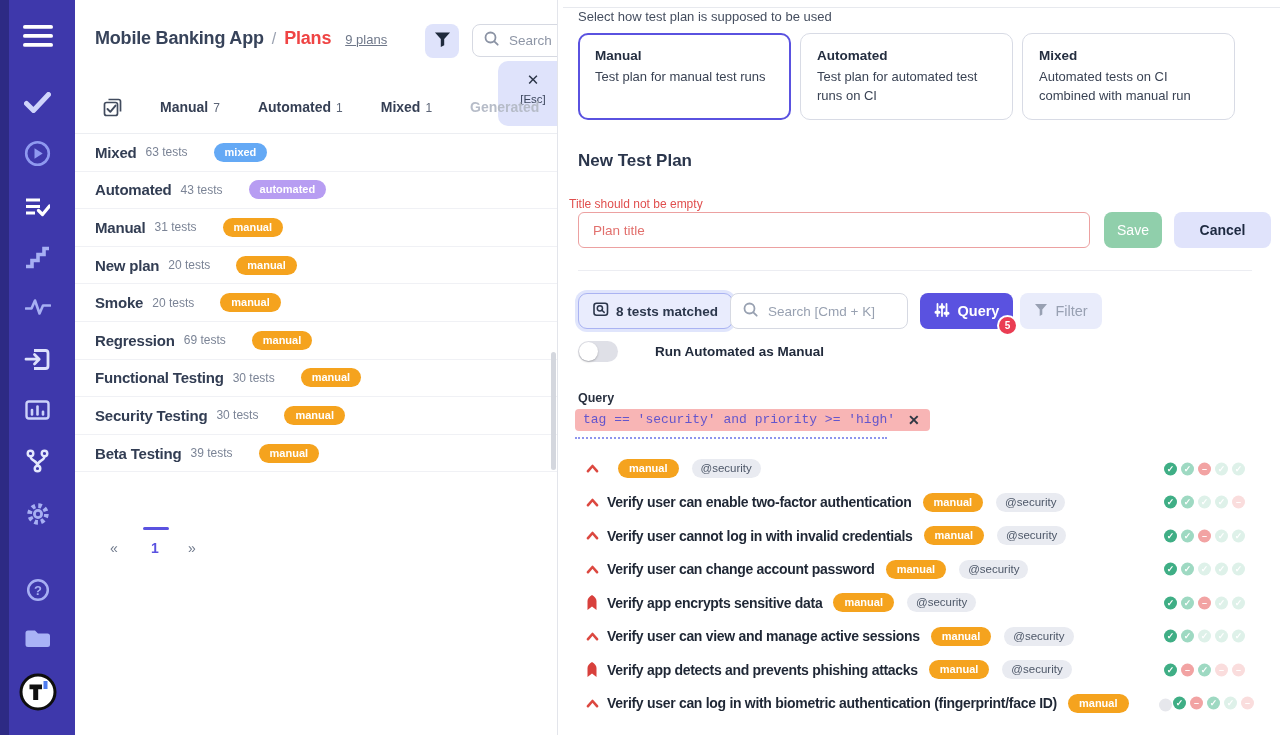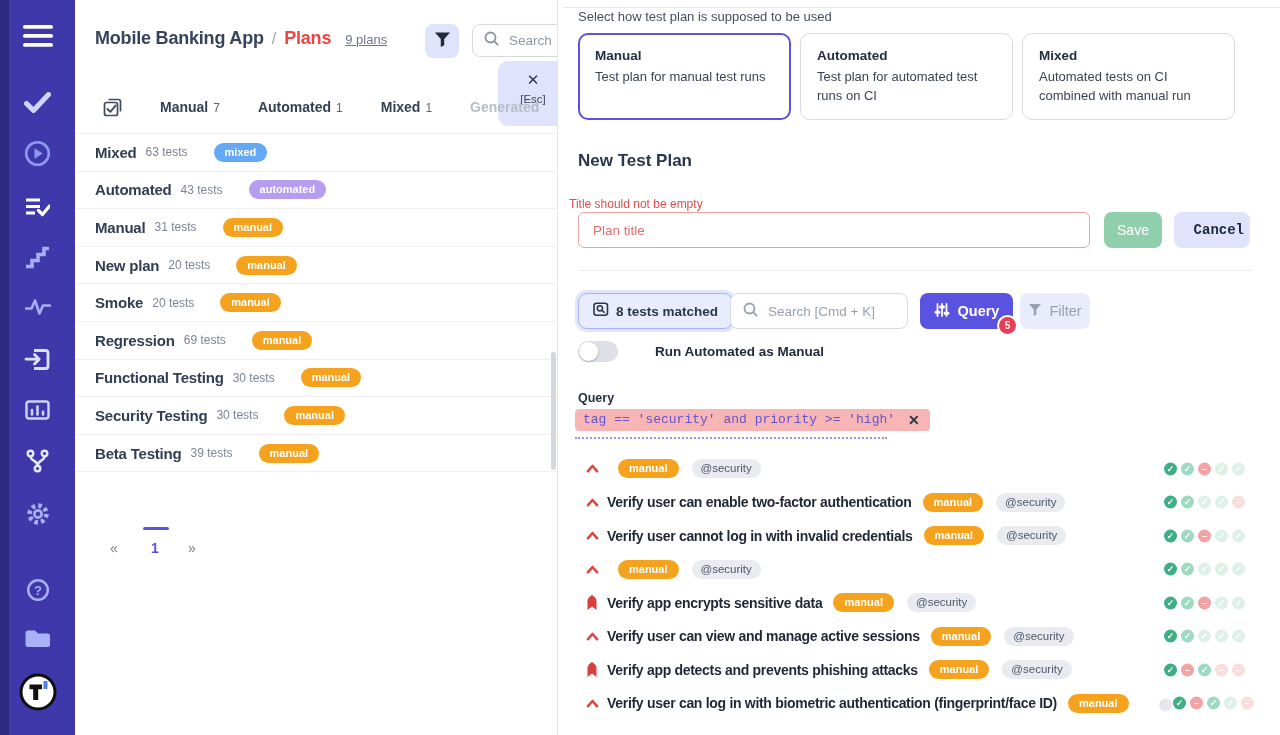--- a/index.html
+++ b/index.html
@@ -62,30 +62,30 @@
   .mode-card{width:213px;height:87px;box-sizing:border-box;border:1px solid #d8dbe5;border-radius:10px;padding:14px 16px;background:#fff;cursor:pointer;}
   .mode-card.selected{border:2px solid #5a52e0;padding:13px 15px;}
   .mode-title{font-size:13.5px;font-weight:bold;color:#242e40;margin-bottom:5px;}
   .mode-desc{font-size:13px;color:#3a4354;line-height:1.45;}
 
   .form-heading{position:absolute;left:20px;top:151px;font-size:17px;font-weight:bold;color:#2b364c;}
   .form-error{position:absolute;left:11px;top:197px;font-size:12px;color:#e04f4e;}
   .title-input{position:absolute;left:20px;top:212px;width:512px;height:36px;box-sizing:border-box;border:1px solid #eca1a1;border-radius:6px;padding:0 14px;font-size:13.5px;color:#333;outline:none;font-family:"Liberation Sans",sans-serif;}
   .title-input::placeholder{color:#e2706d;}
   .save-btn{position:absolute;left:546px;top:212px;width:58px;height:36px;background:#90cfab;color:#fff;border:none;border-radius:8px;font-size:14px;font-family:"Liberation Sans",sans-serif;cursor:pointer;}
-  .cancel-btn{position:absolute;left:616px;top:212px;width:76px;height:36px;background:#e0e3fb;color:#1d2940;border:none;border-radius:8px;font-size:14px;font-weight:bold;font-family:Liberation Mono, monospace;cursor:pointer;text-align:right;}
+  .cancel-btn{position:absolute;left:616px;top:212px;width:97px;height:36px;background:#e0e3fb;color:#1d2940;border:none;border-radius:8px;font-size:14px;font-weight:bold;font-family:Liberation Sans, sans-serif;cursor:pointer;}
   .rp-divider{position:absolute;left:20px;right:28px;top:270px;height:1px;background:#ecedf2;}
 
   .chip-matched{position:absolute;left:20px;top:293px;height:36px;box-sizing:border-box;display:flex;align-items:center;gap:7px;padding:0 14px;background:#e9ecfd;border:1px solid #aab3f2;border-radius:9px;box-shadow:0 0 0 3px #e0e5fc;font-size:13.5px;font-weight:bold;color:#2c374c;cursor:pointer;}
   .search2{position:absolute;left:172px;top:293px;width:178px;height:36px;box-sizing:border-box;border:1px solid #d6d9e2;border-radius:8px;display:flex;align-items:center;padding-left:12px;background:#fff;}
   .search2 input{border:none;outline:none;font-size:13.5px;margin-left:8px;width:130px;color:#3c4454;font-family:"Liberation Sans",sans-serif;background:transparent;}
   .search2 input::placeholder{color:#98a1b1;}
   .query-btn{position:absolute;left:362px;top:293px;width:93px;height:36px;background:#5a52e0;border:none;border-radius:8px;color:#fff;font-size:14.5px;font-weight:bold;display:flex;align-items:center;justify-content:center;gap:8px;cursor:pointer;font-family:"Liberation Sans",sans-serif;}
   .query-badge{position:absolute;right:-5px;bottom:-7px;width:17px;height:17px;border-radius:50%;background:#ea3d53;border:2px solid #fff;color:#fff;font-size:10px;font-weight:bold;line-height:17px;text-align:center;}
-  .filter2-btn{position:absolute;left:462px;top:293px;width:70px;height:36px;background:#e9ecfb;border:none;border-radius:8px;color:#98a0b2;font-size:14.5px;display:flex;align-items:center;justify-content:center;gap:7px;cursor:pointer;font-family:"Liberation Sans",sans-serif;}
+  .filter2-btn{position:absolute;left:462px;top:293px;width:82px;height:36px;background:#e9ecfb;border:none;border-radius:8px;color:#98a0b2;font-size:14.5px;display:flex;align-items:center;justify-content:center;gap:7px;cursor:pointer;font-family:"Liberation Sans",sans-serif;}
 
   .toggle-row{position:absolute;left:20px;top:341px;display:flex;align-items:center;}
   .toggle{width:40px;height:21px;border-radius:11px;background:#dfe0e7;position:relative;cursor:pointer;}
   .toggle .knob{position:absolute;left:1px;top:1px;width:19px;height:19px;border-radius:50%;background:#fff;box-shadow:0 1px 2px rgba(0,0,0,0.25);}
   .toggle-label{margin-left:37px;font-size:13.5px;font-weight:bold;color:#222b3c;}
 
   .query-label{position:absolute;left:20px;top:391px;font-size:12.5px;font-weight:bold;color:#28303f;}
   .query-line{position:absolute;left:17px;top:409px;display:inline-flex;align-items:center;gap:13px;background:#f8b5b5;border-radius:4px;padding:3px 10px 4px 8px;}
   .query-code{font-family:"Liberation Mono","DejaVu Sans Mono",monospace;font-size:13px;color:#6355cc;white-space:pre;}
   .query-x{font-size:14px;font-weight:bold;color:#2f3744;cursor:pointer;line-height:14px;}
@@ -439,20 +439,21 @@
             <span class="dot pass3">✓</span>
             <span class="dot pass3">✓</span>
           </span>
   </div>
         <div class="test-row">
     <span class="prio">
             <svg width="13" height="9" viewBox="0 0 13 9">
               <path d="M2 7.2L6.5 2 11 7.2" fill="none" stroke="#dc4840" stroke-width="2.6" stroke-linecap="round" stroke-linejoin="round"></path>
             </svg>
           </span>
+    <span class="test-title">Verify user can change account password</span>
     <span class="badge badge-manual">manual</span>
     <span class="tag-pill">@security</span>
     <span class="dots">
             <span class="dot pass1">✓</span>
             <span class="dot pass2">✓</span>
             <span class="dot pass3">✓</span>
             <span class="dot pass3">✓</span>
             <span class="dot pass3">✓</span>
           </span>
   </div>

